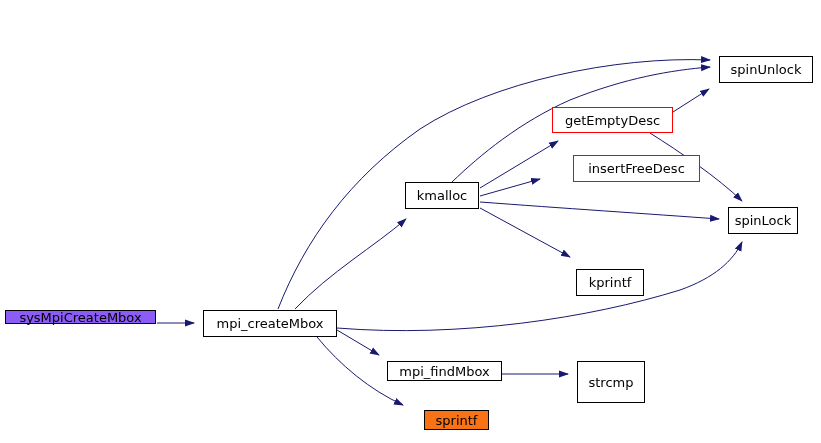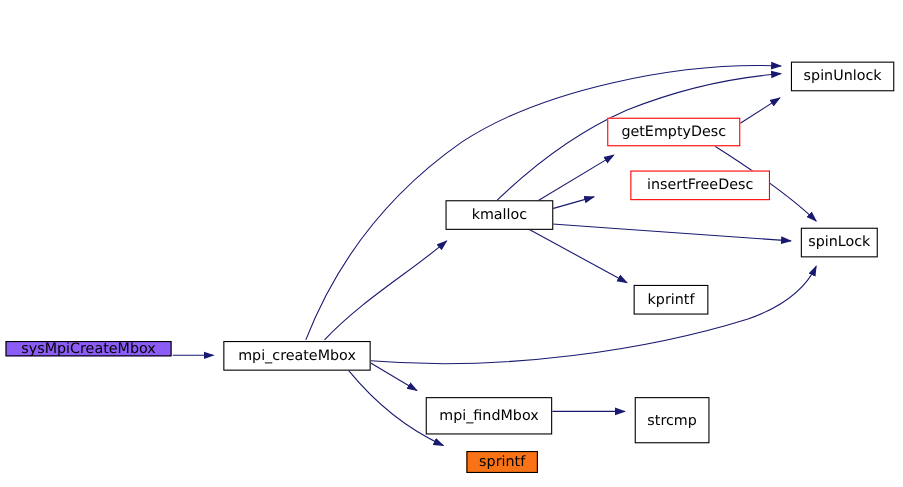--- a/index.html
+++ b/index.html
@@ -60,39 +60,39 @@
         <path d="M 502,374 L 568,374" fill="none" stroke="#191970" stroke-width="1" marker-end="url(#arrowhead)"></path>
       </g>
   </svg>
   <div id="node-layer">
       <div class="node current" style="left: 5px; top: 310px; width: 151px; height: 14px; background: #8b5cf6; border-color: rgb(0, 0, 0);">
         <span>sysMpiCreateMbox</span>
       </div>
       <div class="node" style="left: 203px; top: 310px; width: 134px; height: 27px; background: rgb(255, 255, 255); border-color: rgb(0, 0, 0);">
         <span>mpi_createMbox</span>
       </div>
-      <div class="node" style="left: 405px; top: 182px; width: 98px; height: 27px; background: rgb(255, 255, 255); border-color: rgb(0, 0, 0);">
+      <div class="node" style="left: 405px; top: 182px; width: 74px; height: 27px; background: rgb(255, 255, 255); border-color: rgb(0, 0, 0);">
         <span>kmalloc</span>
       </div>
       <div class="node" style="left: 552px; top: 107px; width: 121px; height: 26px; background: rgb(255, 255, 255); border-color: rgb(255, 0, 0);">
         <span>getEmptyDesc</span>
       </div>
       <div class="node" style="left: 548px; top: 155px; width: 127px; height: 27px; background: rgb(255, 255, 255); border-color: rgb(255, 0, 0); margin-left: 25px;">
         <span>insertFreeDesc</span>
       </div>
       <div class="node" style="left: 719px; top: 56px; width: 94px; height: 27px; background: rgb(255, 255, 255); border-color: rgb(0, 0, 0);">
         <span>spinUnlock</span>
       </div>
       <div class="node" style="left: 728px; top: 207px; width: 70px; height: 27px; background: rgb(255, 255, 255); border-color: rgb(0, 0, 0);">
         <span>spinLock</span>
       </div>
-      <div class="node" style="left: 576px; top: 259px; width: 68px; height: 27px; background: rgb(255, 255, 255); border-color: rgb(0, 0, 0);">
+      <div class="node" style="left: 576px; top: 269px; width: 68px; height: 27px; background: rgb(255, 255, 255); border-color: rgb(0, 0, 0);">
         <span>kprintf</span>
       </div>
-      <div class="node" style="left: 387px; top: 361px; width: 115px; height: 34px; background: rgb(255, 255, 255); border-color: rgb(0, 0, 0);">
+      <div class="node" style="left: 387px; top: 361px; width: 115px; height: 20px; background: rgb(255, 255, 255); border-color: rgb(0, 0, 0);">
         <span>mpi_findMbox</span>
       </div>
       <div class="node" style="left: 577px; top: 361px; width: 68px; height: 42px; background: rgb(255, 255, 255); border-color: rgb(0, 0, 0);">
         <span>strcmp</span>
       </div>
       <div class="node" style="left: 424px; top: 410px; width: 65px; height: 20px; background: #f97316; border-color: rgb(0, 0, 0);">
         <span>sprintf</span>
       </div>
     </div>
 </div>

